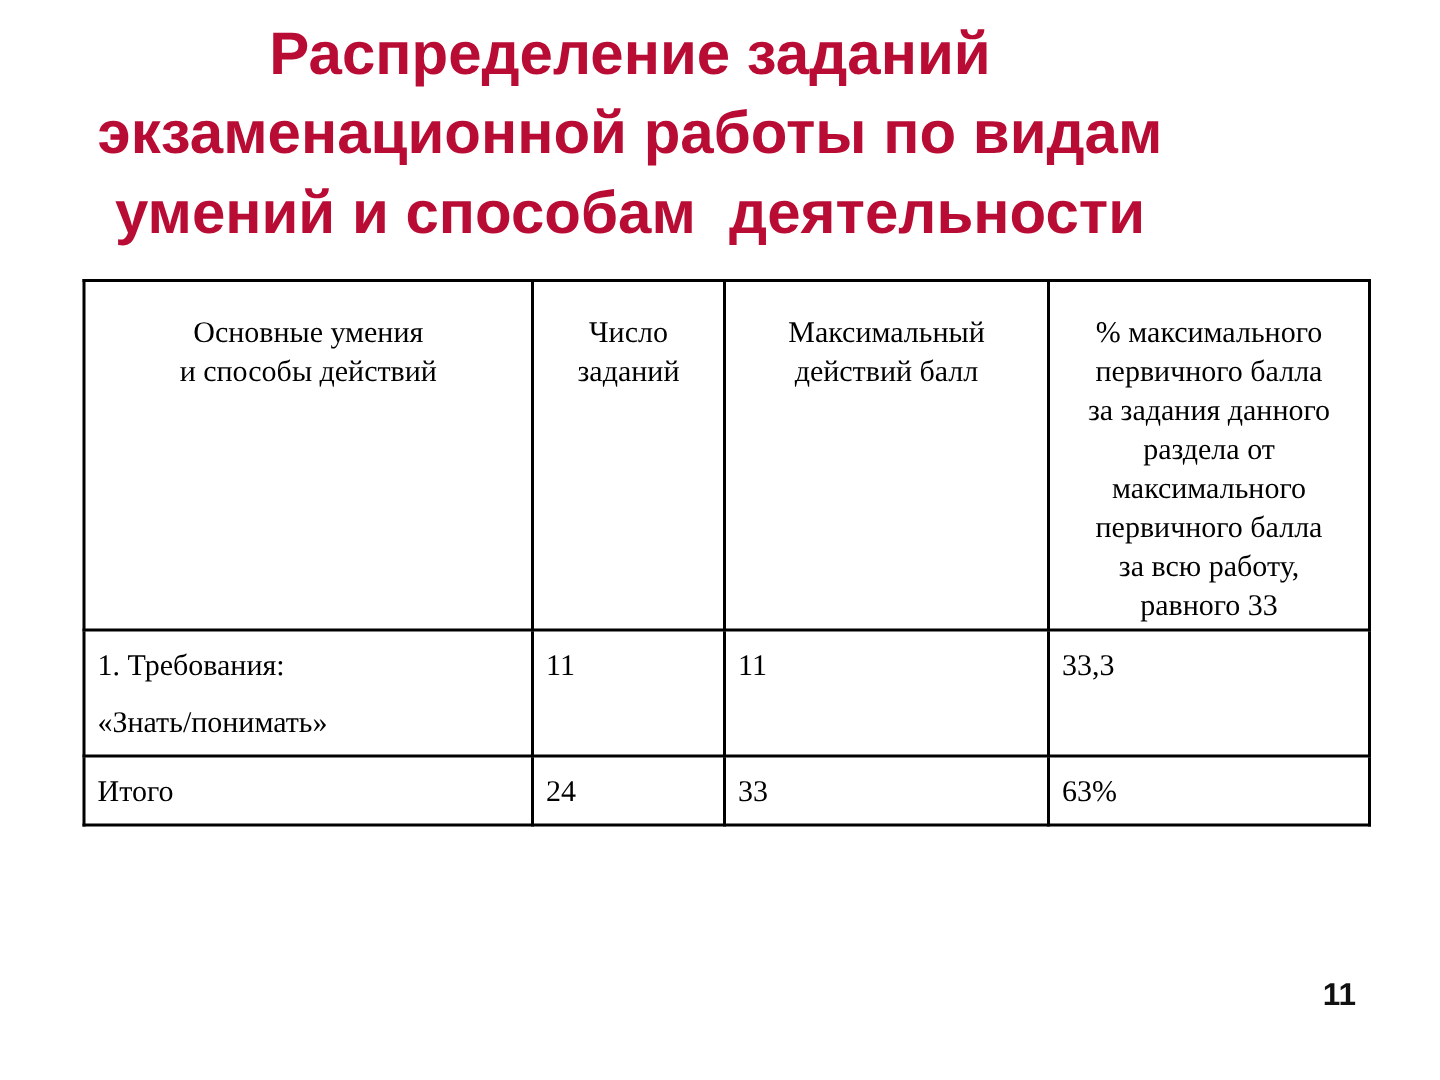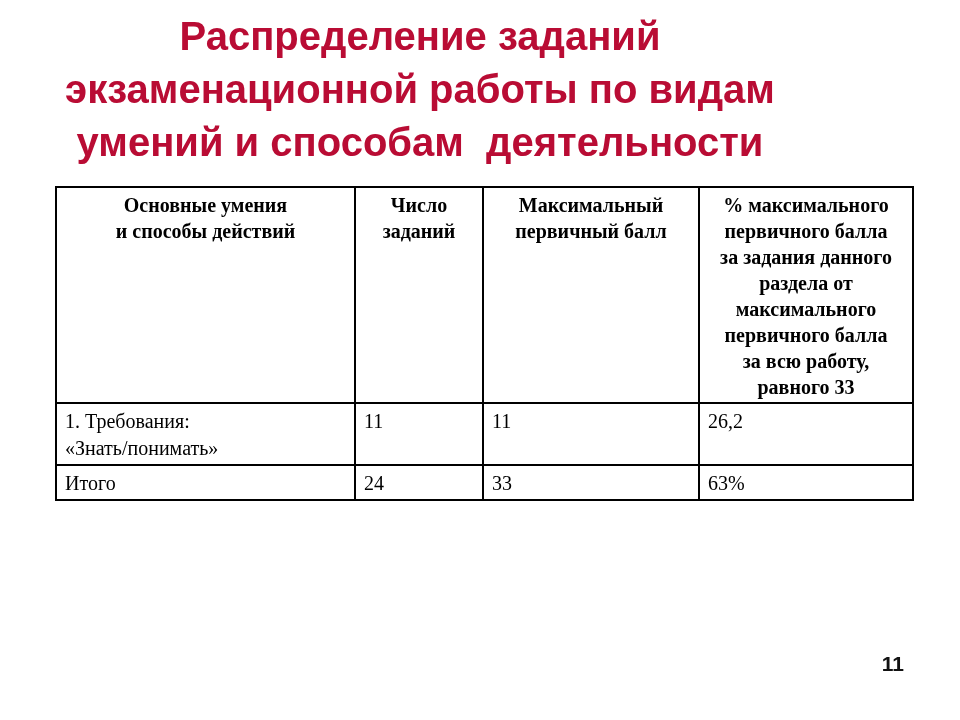--- a/index.html
+++ b/index.html
@@ -37,28 +37,28 @@
     background: #ffffff;
   }
   .dist-table th, .dist-table td {
     border: 2px solid var(--line-color);
     vertical-align: top;
     font-size: 20px;
     white-space: pre-wrap;
     overflow: hidden;
   }
   .dist-table th {
-    font-weight: bold;
-    padding: 4px 8px 2px 8px;
+    font-weight: normal;
+    padding: 21px 8px 2px 8px;
     line-height: 26px;
   }
   .dist-table td {
     font-weight: normal;
     padding: 4px 8px 2px 8px;
-    line-height: 27px;
+    line-height: 38px;
     text-align: left;
   }
   th.align-center { text-align: center; }
   th.align-left   { text-align: center; }
 
   tr.header-row { height: 212px; }
   tr.row-0 { height: 62px; }
   tr.row-1 { height: 45px; }
   tr.row-2 { height: 136px; }
   tr.row-3 { height: 33px; font-family: Liberation Serif, serif; }
@@ -90,38 +90,38 @@
       <col style="width:216px">
       <col style="width:214px">
     </colgroup>
     <thead>
       <tr class="header-row">
         <th class="align-center">Основные умения
 и способы действий</th>
         <th class="align-left">Число
 заданий</th>
         <th class="align-left">Максимальный
-первичный балл</th>
+действий балл</th>
         <th class="align-center">% максимального
 первичного балла
 за задания данного
 раздела от
 максимального
 первичного балла
 за всю работу,
 равного 33</th>
       </tr>
     </thead>
     <tbody>
       <tr class="row-0">
         <td>1. Требования:
 «Знать/понимать»</td>
         <td>11</td>
         <td>11</td>
-        <td>26,2</td>
+        <td>33,3</td>
       </tr>
       <tr class="row-3">
         <td>Итого</td>
         <td>24</td>
         <td>33</td>
         <td>63%</td>
       </tr>
     </tbody>
   </table>
 

